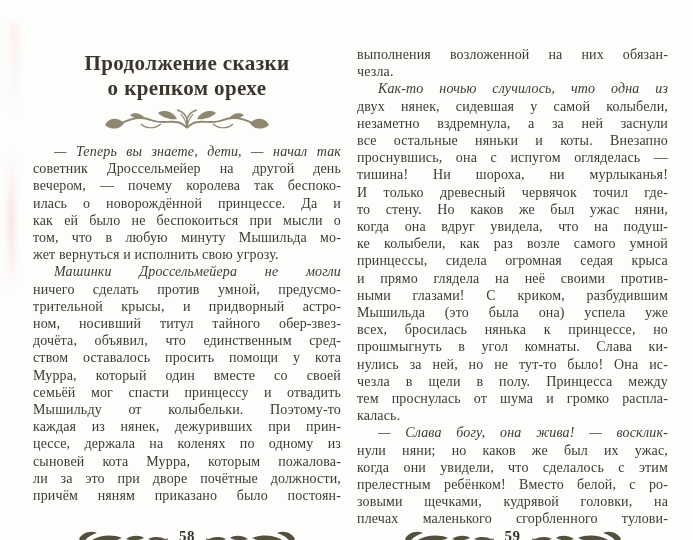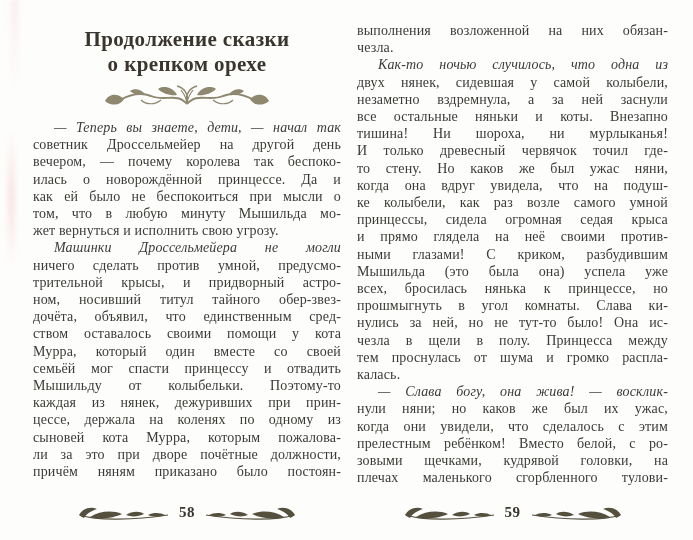--- a/index.html
+++ b/index.html
@@ -67,21 +67,21 @@
   }
   .scan-smudge-b {
     position: absolute; left: 10px; top: 0; width: 9px; height: 90px;
     background: linear-gradient(to bottom, rgba(242,185,185,0.18), rgba(255,255,255,0));
     filter: blur(2px); pointer-events: none;
   }
 </style>
 </head>
 <body>
 
-<div style="position:absolute; inset:0;">
+<div style="position:absolute; inset:0;margin-top:24px;">
 
   <div class="scan-smudge-a"></div>
   <div class="scan-smudge-b"></div>
 
   <div class="page page-left">
 
     <div class="title">
       <div>Продолжение сказки</div>
       <div>о крепком орехе</div>
     </div>
@@ -111,21 +111,21 @@
           <div class="line">как ей было не беспокоиться при мысли о</div>
           <div class="line">том, что в любую минуту Мышильда мо-</div>
           <div class="line para-end">жет вернуться и исполнить свою угрозу.</div>
         </div>
         <div class="para">
           <div class="line first-indent">Машинки Дроссельмейера не могли</div>
           <div class="line">ничего сделать против умной, предусмо-</div>
           <div class="line">трительной крысы, и придворный астро-</div>
           <div class="line">ном, носивший титул тайного обер-звез-</div>
           <div class="line">дочёта, объявил, что единственным сред-</div>
-          <div class="line">ством оставалось своими помощи у кота</div>
+          <div class="line">ством оставалось просить помощи у кота</div>
           <div class="line">Мурра, который один вместе со своей</div>
           <div class="line">семьёй мог спасти принцессу и отвадить</div>
           <div class="line">Мышильду от колыбельки. Поэтому-то</div>
           <div class="line">каждая из нянек, дежуривших при прин-</div>
           <div class="line">цессе, держала на коленях по одному из</div>
           <div class="line">сыновей кота Мурра, которым пожалова-</div>
           <div class="line">ли за это при дворе почётные должности,</div>
           <div class="line">причём няням приказано было постоян-</div>
         </div>
       </div>
@@ -152,20 +152,21 @@
     <div class="body-text right-col">
         <div class="para">
           <div class="line">выполнения возложенной на них обязан-</div>
           <div class="line para-end">чезла.</div>
         </div>
         <div class="para">
           <div class="line first-indent">Как-то ночью случилось, что одна из</div>
           <div class="line">двух нянек, сидевшая у самой колыбели,</div>
           <div class="line">незаметно вздремнула, а за ней заснули</div>
           <div class="line">все остальные няньки и коты. Внезапно</div>
+          <div class="line">проснувшись, она с испугом огляделась —</div>
           <div class="line">тишина! Ни шороха, ни мурлыканья!</div>
           <div class="line">И только древесный червячок точил где-</div>
           <div class="line">то стену. Но каков же был ужас няни,</div>
           <div class="line">когда она вдруг увидела, что на подуш-</div>
           <div class="line">ке колыбели, как раз возле самого умной</div>
           <div class="line">принцессы, сидела огромная седая крыса</div>
           <div class="line">и прямо глядела на неё своими против-</div>
           <div class="line">ными глазами! С криком, разбудившим</div>
           <div class="line">Мышильда (это была она) успела уже</div>
           <div class="line">всех, бросилась нянька к принцессе, но</div>

